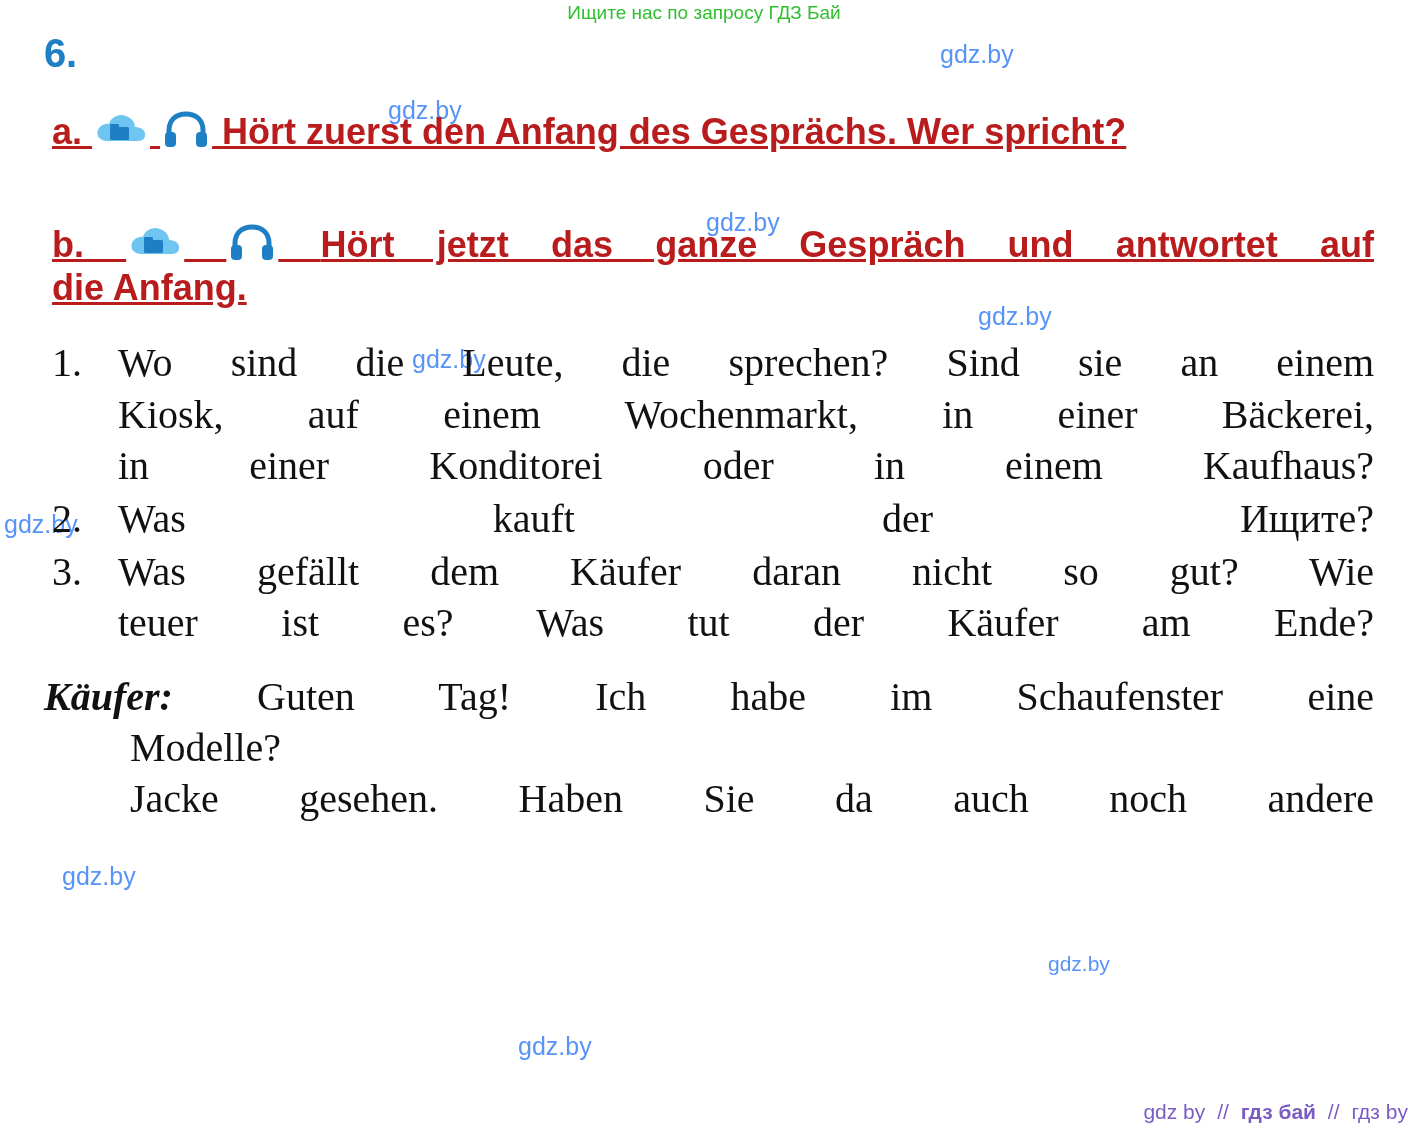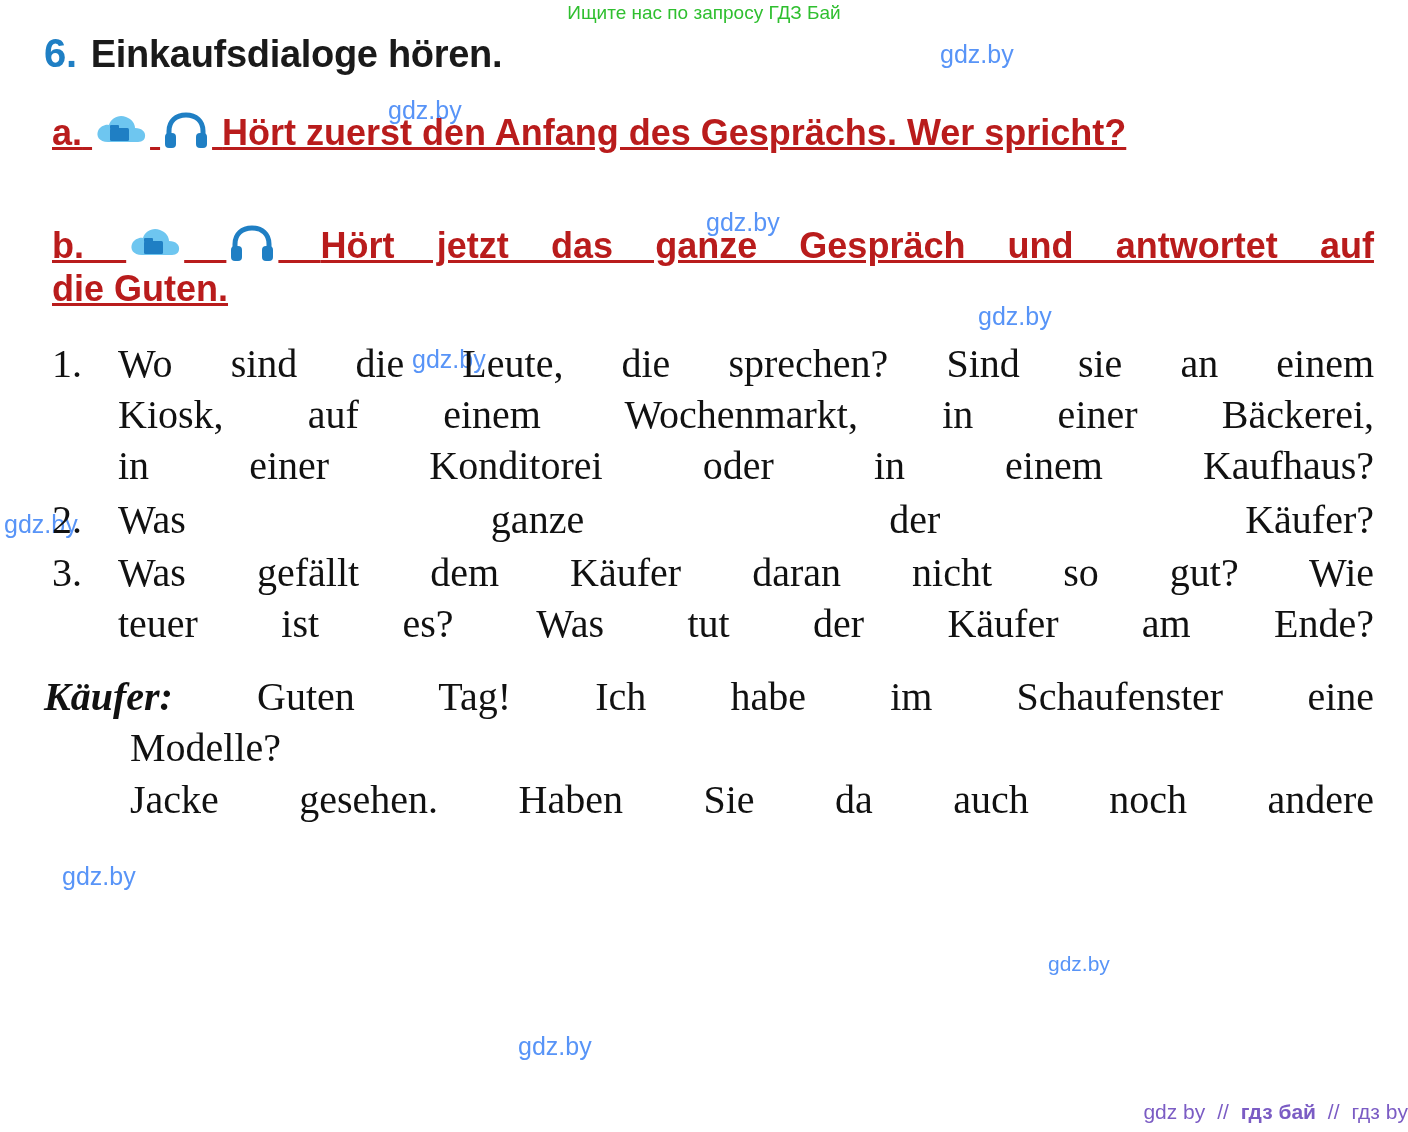--- a/index.html
+++ b/index.html
@@ -181,21 +181,20 @@
   <div class="wm" style="left:412px; top:345px;">gdz.by</div>
   <div class="wm" style="left:4px; top:510px;">gdz.by</div>
   <div class="wm" style="left:62px; top:862px;">gdz.by</div>
   <div class="wm small" style="left:1048px; top:952px;">gdz.by</div>
   <div class="wm" style="left:518px; top:1032px;">gdz.by</div>
 
   <div class="content">
 
     <div class="task-title">
       <span class="task-num">6.</span>
-      <span>Einkaufsdialoge hören.</span>
     </div>
 
     <div class="sub" style="margin-top:34px;">
       <span class="letter">a.</span>
       <span class="icon">
         <svg width="52" height="38" viewBox="0 0 52 38">
           <path d="M13 31 C4 31 1 25 3 20 C5 15 11 13 14 14 C16 7 24 3 31 6 C37 8 40 13 40 17 C47 17 51 21 50 26 C49 31 44 31 40 31 Z" fill="#6ec6f0"></path>
           <rect x="15" y="17" width="19" height="13" rx="1.5" fill="#1f7fc4"></rect>
           <rect x="15" y="14" width="9" height="4" rx="1" fill="#1f7fc4"></rect>
         </svg>
@@ -222,38 +221,38 @@
         </span>
         <span class="icon">
           <svg width="46" height="38" viewBox="0 0 46 38">
             <path d="M6 27 V20 C6 10 13 4 23 4 C33 4 40 10 40 20 V27" stroke="#1f7fc4" stroke-width="5" fill="none" stroke-linecap="round"></path>
             <rect x="2" y="22" width="11" height="15" rx="4" fill="#1f7fc4"></rect>
             <rect x="33" y="22" width="11" height="15" rx="4" fill="#1f7fc4"></rect>
           </svg>
         </span>
         <span>Hört jetzt das ganze Gespräch und antwortet auf</span>
       </span>
-      <span style="display:block;">die Guten.</span>
+      <span style="display:block;">die Anfang.</span>
     </div>
 
     <div class="questions">
 
       <div class="q-row">
         <div class="q-num">1.</div>
         <div class="q-text j">
           <span class="line">Wo sind die Leute, die sprechen? Sind sie an einem</span>
           <span class="line">Kiosk, auf einem Wochenmarkt, in einer Bäckerei,</span>
           <span class="line last">in einer Konditorei oder in einem Kaufhaus?</span>
         </div>
       </div>
 
       <div class="q-row">
         <div class="q-num">2.</div>
         <div class="q-text j">
-          <span class="line last">Was ganze der Käufer?</span>
+          <span class="line last">Was kauft der Ищите?</span>
         </div>
       </div>
 
       <div class="q-row">
         <div class="q-num">3.</div>
         <div class="q-text j">
           <span class="line">Was gefällt dem Käufer daran nicht so gut? Wie</span>
           <span class="line last">teuer ist es? Was tut der Käufer am Ende?</span>
         </div>
       </div>

